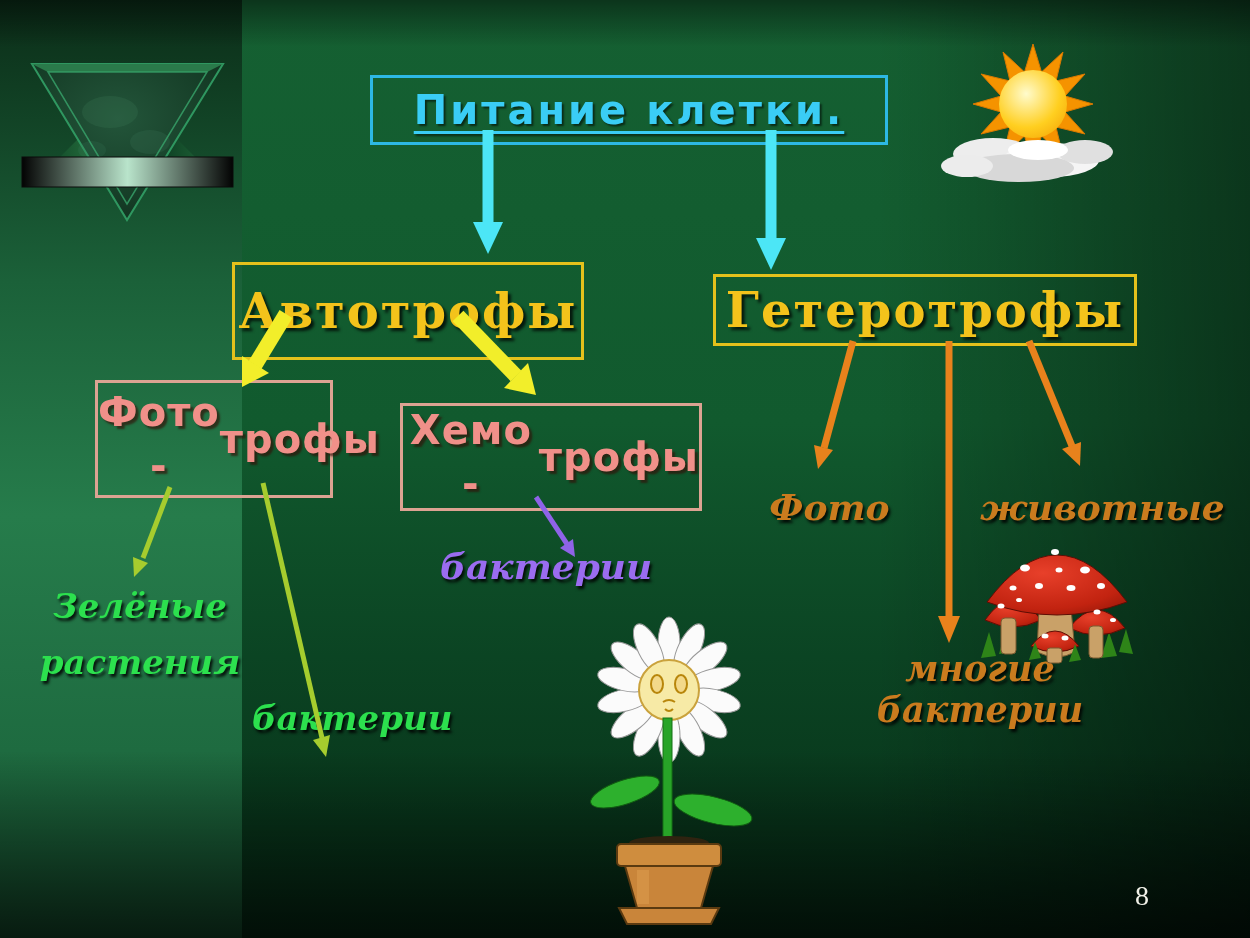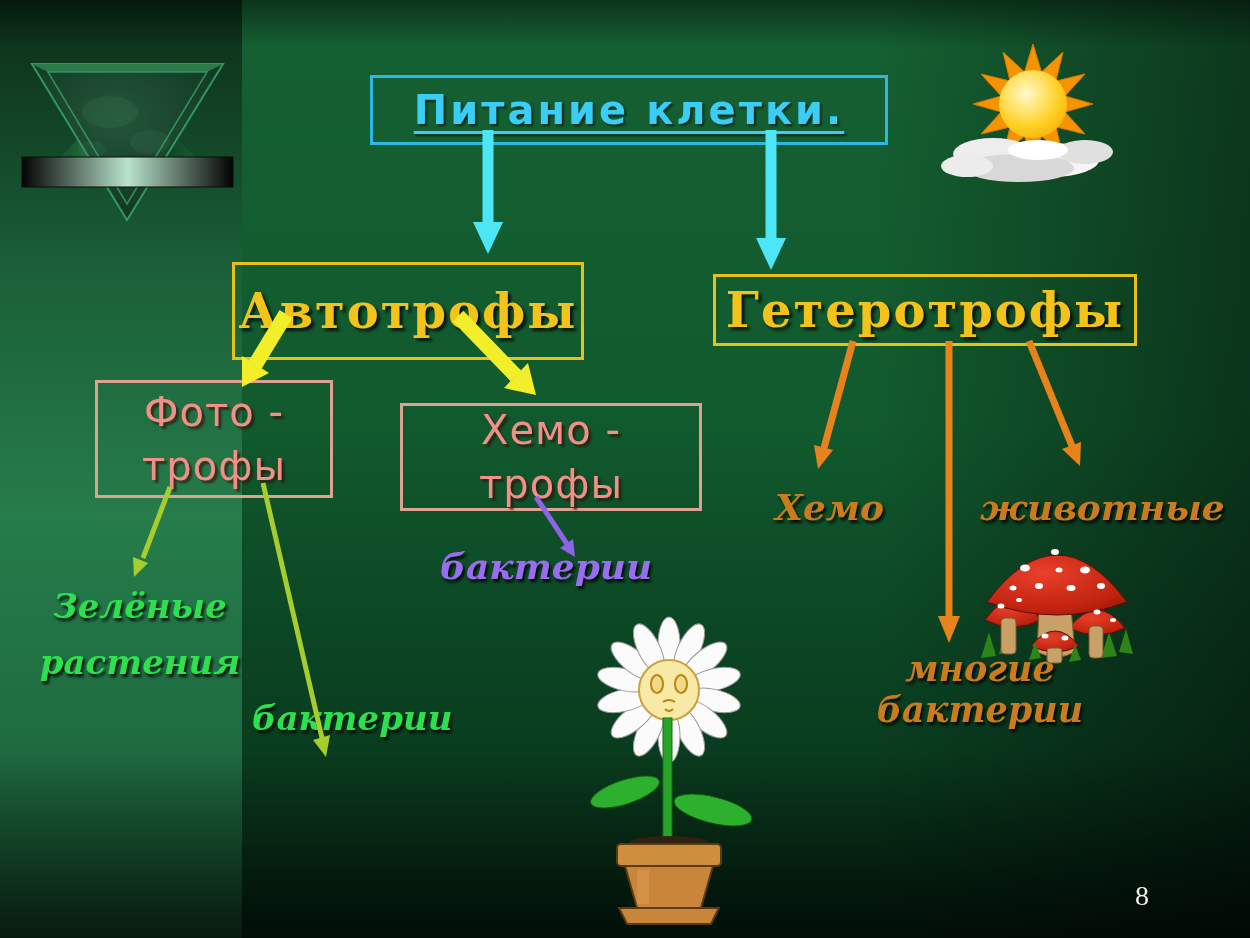--- a/index.html
+++ b/index.html
@@ -31,23 +31,23 @@
     text-shadow:2px 2px 2px rgba(0,0,0,.55);
   }
   .gold-box{
     border:3px solid #e4c11c;color:#f3c31b;
     font-family:"DejaVu Serif","Liberation Serif",serif;font-weight:bold;
     font-size:48px;letter-spacing:2px;text-shadow:3px 3px 3px rgba(0,0,0,.75);
   }
   .auto-box{left:232px;top:242px;width:352px;height:98px;}
   .getero-box{left:713px;top:254px;width:424px;height:72px;}
   .pink-box{
-    border:3px solid #dca392;color:#f09089;font-weight:normal;
+    border:3px solid #dca392;color:#f09089;font-weight:bold;
     font-size:40px;line-height:54px;letter-spacing:1px;
-    text-shadow:3px 3px 2px rgba(50,15,8,.65);flex-direction:column;
+    text-shadow:3px 3px 2px rgba(50,15,8,.65);flex-direction:row;justify-content:space-between;
   }
   .foto-box{left:95px;top:360px;width:238px;height:118px;}
   .hemo-box{left:400px;top:383px;width:302px;height:108px;}
   .script{
     position:absolute;text-align:center;
     font-family:"DejaVu Serif","Liberation Serif",serif;
     font-style:italic;font-weight:bold;
     text-shadow:2px 3px 3px rgba(0,0,0,.85);
   }
   .green-lbl{color:#2ce04e;font-size:34px;line-height:56px;}
@@ -149,21 +149,21 @@
     <div>Зелёные</div>
     <div>растения</div>
   </div>
   <div class="script green-lbl lbl-many-bact-left">
     <div>бактерии</div>
   </div>
   <div class="script purple-lbl lbl-bacteria">
     <span>бактерии</span>
   </div>
   <div class="script orange-lbl lbl-fungi">
-    <span>Хемо</span>
+    <span>Фото</span>
   </div>
   <div class="script orange-lbl lbl-animals">
     <span>животные</span>
   </div>
   <div class="script orange-lbl lbl-many-bact-right">
     <span>многие бактерии</span>
   </div>
 
   <svg class="art art-mush" width="168" height="140" viewBox="0 0 168 140">
     <defs>

